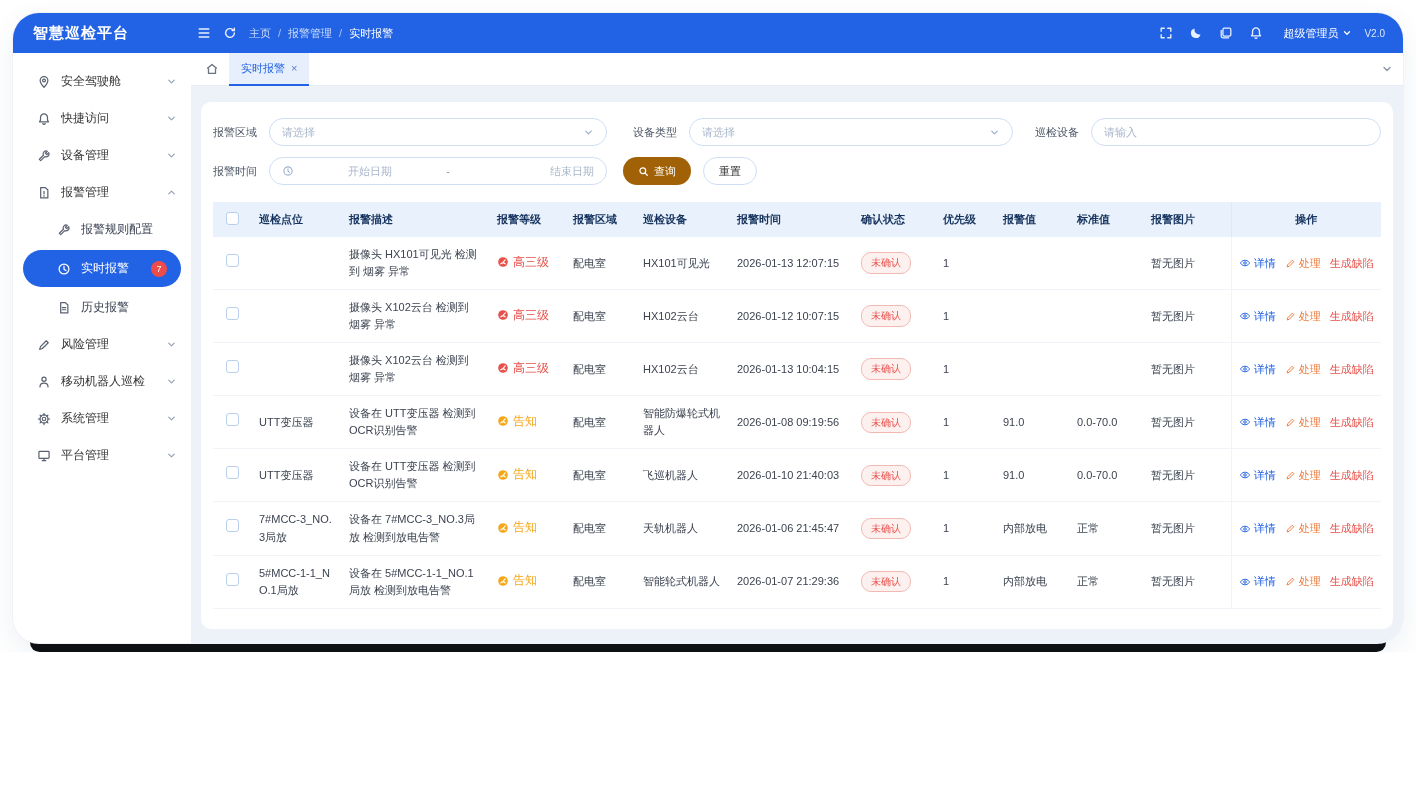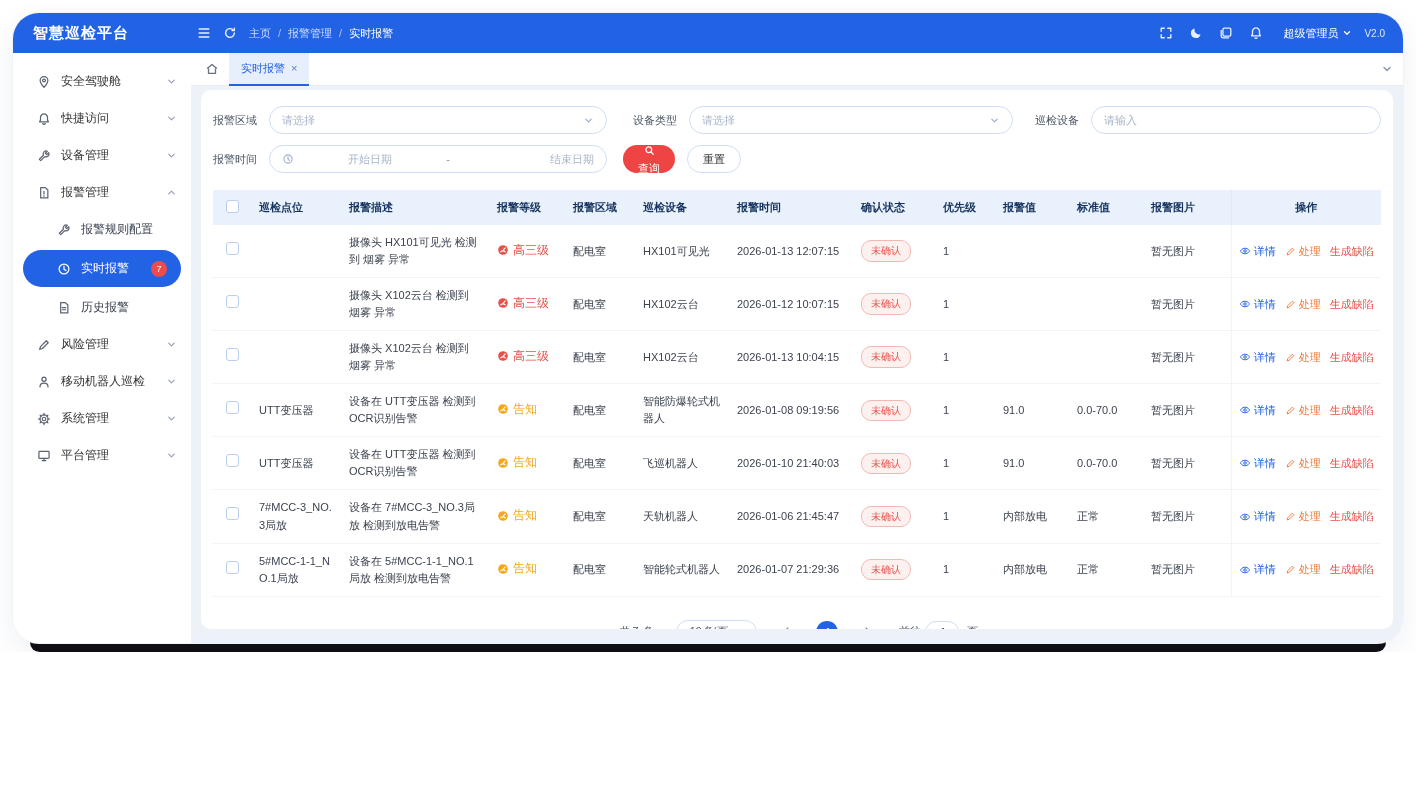--- a/index.html
+++ b/index.html
@@ -38,35 +38,35 @@
 
   
   .tabbar { height:33px; background:#fff; display:flex; align-items:center; padding:0 10px 0 14px; border-bottom:1px solid #e8edf5; flex:none; }
   .tab-home { color:#6b7280; display:flex; margin-right:10px; cursor:pointer; }
   .tab { height:33px; display:flex; align-items:center; gap:6px; padding:0 12px; background:#e7effc; color:#2262e4; font-size:11px; border-bottom:2px solid #2262e4; cursor:pointer; }
   .tab .x { color:#5d7bc9; font-size:11px; }
   .tab-sp { flex:1; }
   .tab-chev { color:#8a94a6; display:flex; cursor:pointer; }
 
   
-  .content { flex:1; padding:4px 10px 14px 10px; min-height:0; display:flex; }
+  .content { flex:1; padding:16px 10px 14px 10px; min-height:0; display:flex; }
   .card { flex:1; background:#fff; border-radius:10px; padding:16px 12px; display:flex; flex-direction:column; overflow:hidden; }
 
   .frow { display:flex; align-items:center; margin-bottom:11px; }
   .flabel { font-size:11px; color:#4b5563; width:56px; flex:none; }
   .pill { height:28px; border:1px solid #cfdef5; border-radius:15px; display:flex; align-items:center; padding:0 12px; font-size:11px; color:#a9b6ca; background:#fff; }
   .pill .grow { flex:1; }
   .pill .chev { color:#9fb0cd; display:flex; }
   .sel-area { width:338px; margin-right:26px; }
   .sel-type { width:324px; margin-right:22px; }
   .inp-dev { flex:1; max-width:336px; }
   .daterange { width:338px; gap:8px; color:#a9b6ca; margin-right:16px; }
   .daterange .dsep { color:#8a97ab; }
   .btn { height:28px; border-radius:15px; font-size:11px; display:flex; align-items:center; gap:5px; padding:0 15px; cursor:pointer; }
-  .btn.primary { background:#ef4444; color:#fff; margin-right:12px;flex-direction:column; }
+  .btn.primary { background:#a16207; color:#fff; margin-right:12px; }
   .btn.ghost { border:1px solid #cfdef5; color:#333; background:#fff; }
 
   
   table { width:100%; border-collapse:collapse; table-layout:fixed; margin-top:6px; }
   thead th { background:#e9f2fc; color:#17335f; font-size:11px; font-weight:bold; text-align:left; padding:10px 8px; white-space:nowrap; overflow:hidden; }
   tbody td { font-size:11px; color:#3c4350; padding:9px 8px; border-bottom:1px solid #f0f3f8; vertical-align:middle; line-height:1.55; word-break:break-all; }
   .cb { width:13px; height:13px; border:1px solid #b9cfec; border-radius:3px; display:inline-block; background:#fff; cursor:pointer; }
   th.c-check, td.c-check { text-align:center; }
   .lv { display:inline-flex; align-items:center; gap:4px; font-size:12px; white-space:nowrap; }
   .lv svg { flex:none; }

